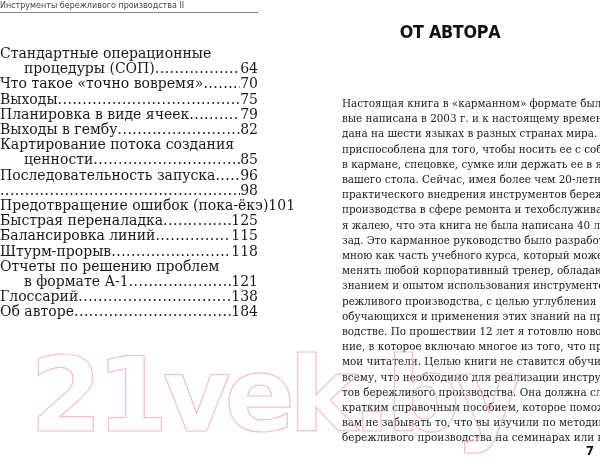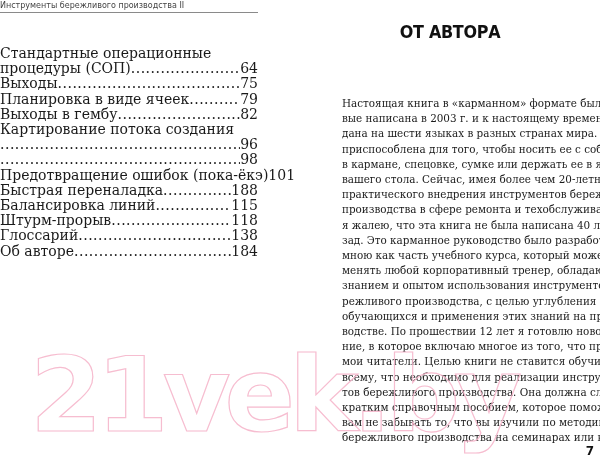--- a/index.html
+++ b/index.html
@@ -17,21 +17,21 @@
     font-family: "DejaVu Sans", sans-serif; font-size: 8px; color: #444;
     line-height: 10px; padding-top: 1px;
   }
   .header-rule {
     position: absolute; left: 0; top: 12px; width: 258px; height: 1px; background: #8a8a8a;
   }
 
   .toc { position: absolute; left: 0; top: 22px; width: 258px; font-size: 14px; line-height: 15.2px; margin-top: 24px; }
   .toc-entry { position: relative; }
   .toc-line { display: flex; align-items: baseline; white-space: nowrap; }
-  .toc-line.indent { padding-left: 0; }
+  .toc-line.indent { padding-left: 24px; }
   .toc-title { flex: 0 0 auto; }
   .toc-dots { flex: 1 1 auto; overflow: hidden; white-space: nowrap; }
   .toc-dots::after { content: "......................................................................................................................................"; letter-spacing: 0.5px; }
   .toc-page { flex: 0 0 auto; }
 
   .chapter-title {
     position: absolute; left: 0; width: 300px; top: 22px; text-align: center;
     font-family: "DejaVu Sans", sans-serif; font-weight: bold; font-size: 16px;
     letter-spacing: -0.3px; color: #111; transform: scaleY(1.1);
   }
@@ -65,20 +65,27 @@
           <span class="toc-title">Стандартные операционные</span>
         </div>
         <div class="toc-line indent">
           <span class="toc-title">процедуры (СОП)</span>
           <span class="toc-dots"></span>
           <span class="toc-page">64</span>
         </div>
       </div>
       <div class="toc-entry">
         <div class="toc-line">
+          <span class="toc-title">Что такое «точно вовремя»</span>
+          <span class="toc-dots"></span>
+          <span class="toc-page">70</span>
+        </div>
+      </div>
+      <div class="toc-entry">
+        <div class="toc-line">
           <span class="toc-title">Выходы</span>
           <span class="toc-dots"></span>
           <span class="toc-page">75</span>
         </div>
       </div>
       <div class="toc-entry">
         <div class="toc-line">
           <span class="toc-title">Планировка в виде ячеек</span>
           <span class="toc-dots"></span>
           <span class="toc-page">79</span>
@@ -88,23 +95,29 @@
         <div class="toc-line">
           <span class="toc-title">Выходы в гембу</span>
           <span class="toc-dots"></span>
           <span class="toc-page">82</span>
         </div>
       </div>
       <div class="toc-entry">
         <div class="toc-line">
           <span class="toc-title">Картирование потока создания</span>
         </div>
-      </div>
-      <div class="toc-entry">
-        <div class="toc-line">
+        <div class="toc-line indent">
+          <span class="toc-title">ценности</span>
+          <span class="toc-dots"></span>
+          <span class="toc-page">85</span>
+        </div>
+      </div>
+      <div class="toc-entry">
+        <div class="toc-line">
+          <span class="toc-title">Последовательность запуска</span>
           <span class="toc-dots"></span>
           <span class="toc-page">96</span>
         </div>
       </div>
       <div class="toc-entry">
         <div class="toc-line">
           <span class="toc-dots"></span>
           <span class="toc-page">98</span>
         </div>
       </div>
@@ -112,35 +125,45 @@
         <div class="toc-line">
           <span class="toc-title">Предотвращение ошибок (пока-ёкэ)</span>
           <span class="toc-dots"></span>
           <span class="toc-page">101</span>
         </div>
       </div>
       <div class="toc-entry">
         <div class="toc-line">
           <span class="toc-title">Быстрая переналадка</span>
           <span class="toc-dots"></span>
-          <span class="toc-page">188</span>
+          <span class="toc-page">125</span>
         </div>
       </div>
       <div class="toc-entry">
         <div class="toc-line">
           <span class="toc-title">Балансировка линий</span>
           <span class="toc-dots"></span>
           <span class="toc-page">115</span>
         </div>
       </div>
       <div class="toc-entry">
         <div class="toc-line">
           <span class="toc-title">Штурм-прорыв</span>
           <span class="toc-dots"></span>
           <span class="toc-page">118</span>
+        </div>
+      </div>
+      <div class="toc-entry">
+        <div class="toc-line">
+          <span class="toc-title">Отчеты по решению проблем</span>
+        </div>
+        <div class="toc-line indent">
+          <span class="toc-title">в формате А-1</span>
+          <span class="toc-dots"></span>
+          <span class="toc-page">121</span>
         </div>
       </div>
       <div class="toc-entry">
         <div class="toc-line">
           <span class="toc-title">Глоссарий</span>
           <span class="toc-dots"></span>
           <span class="toc-page">138</span>
         </div>
       </div>
       <div class="toc-entry">

